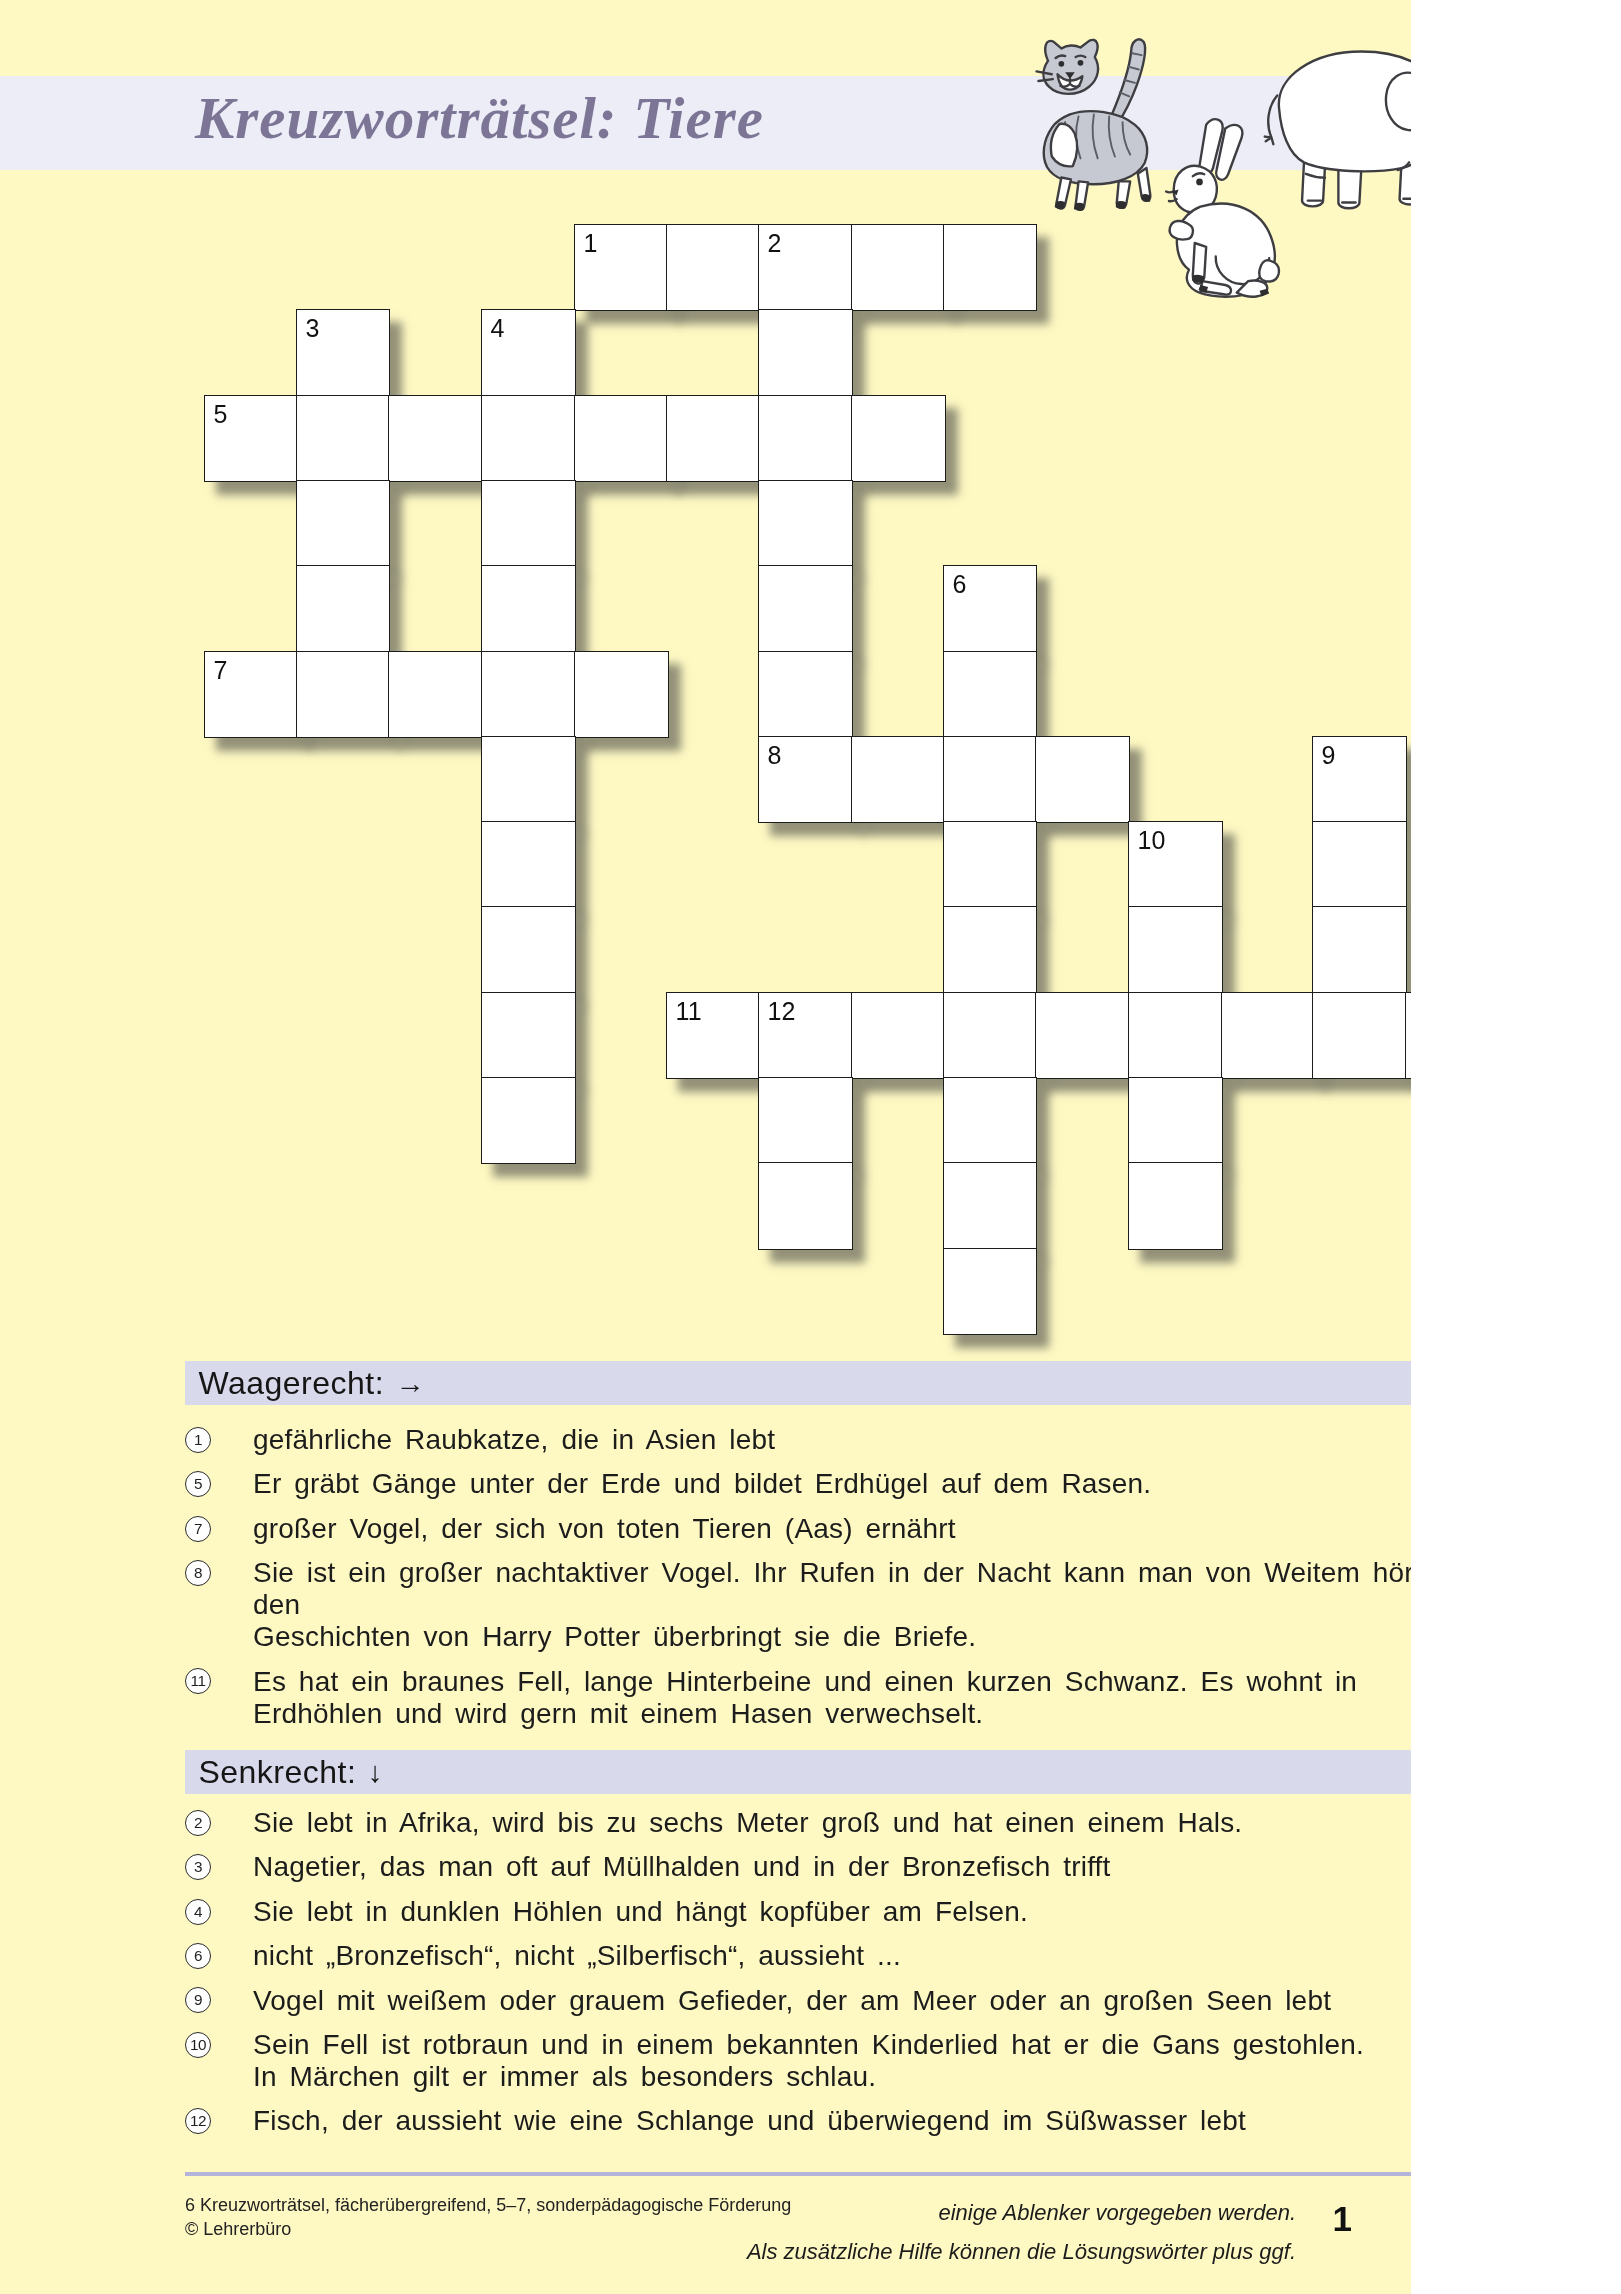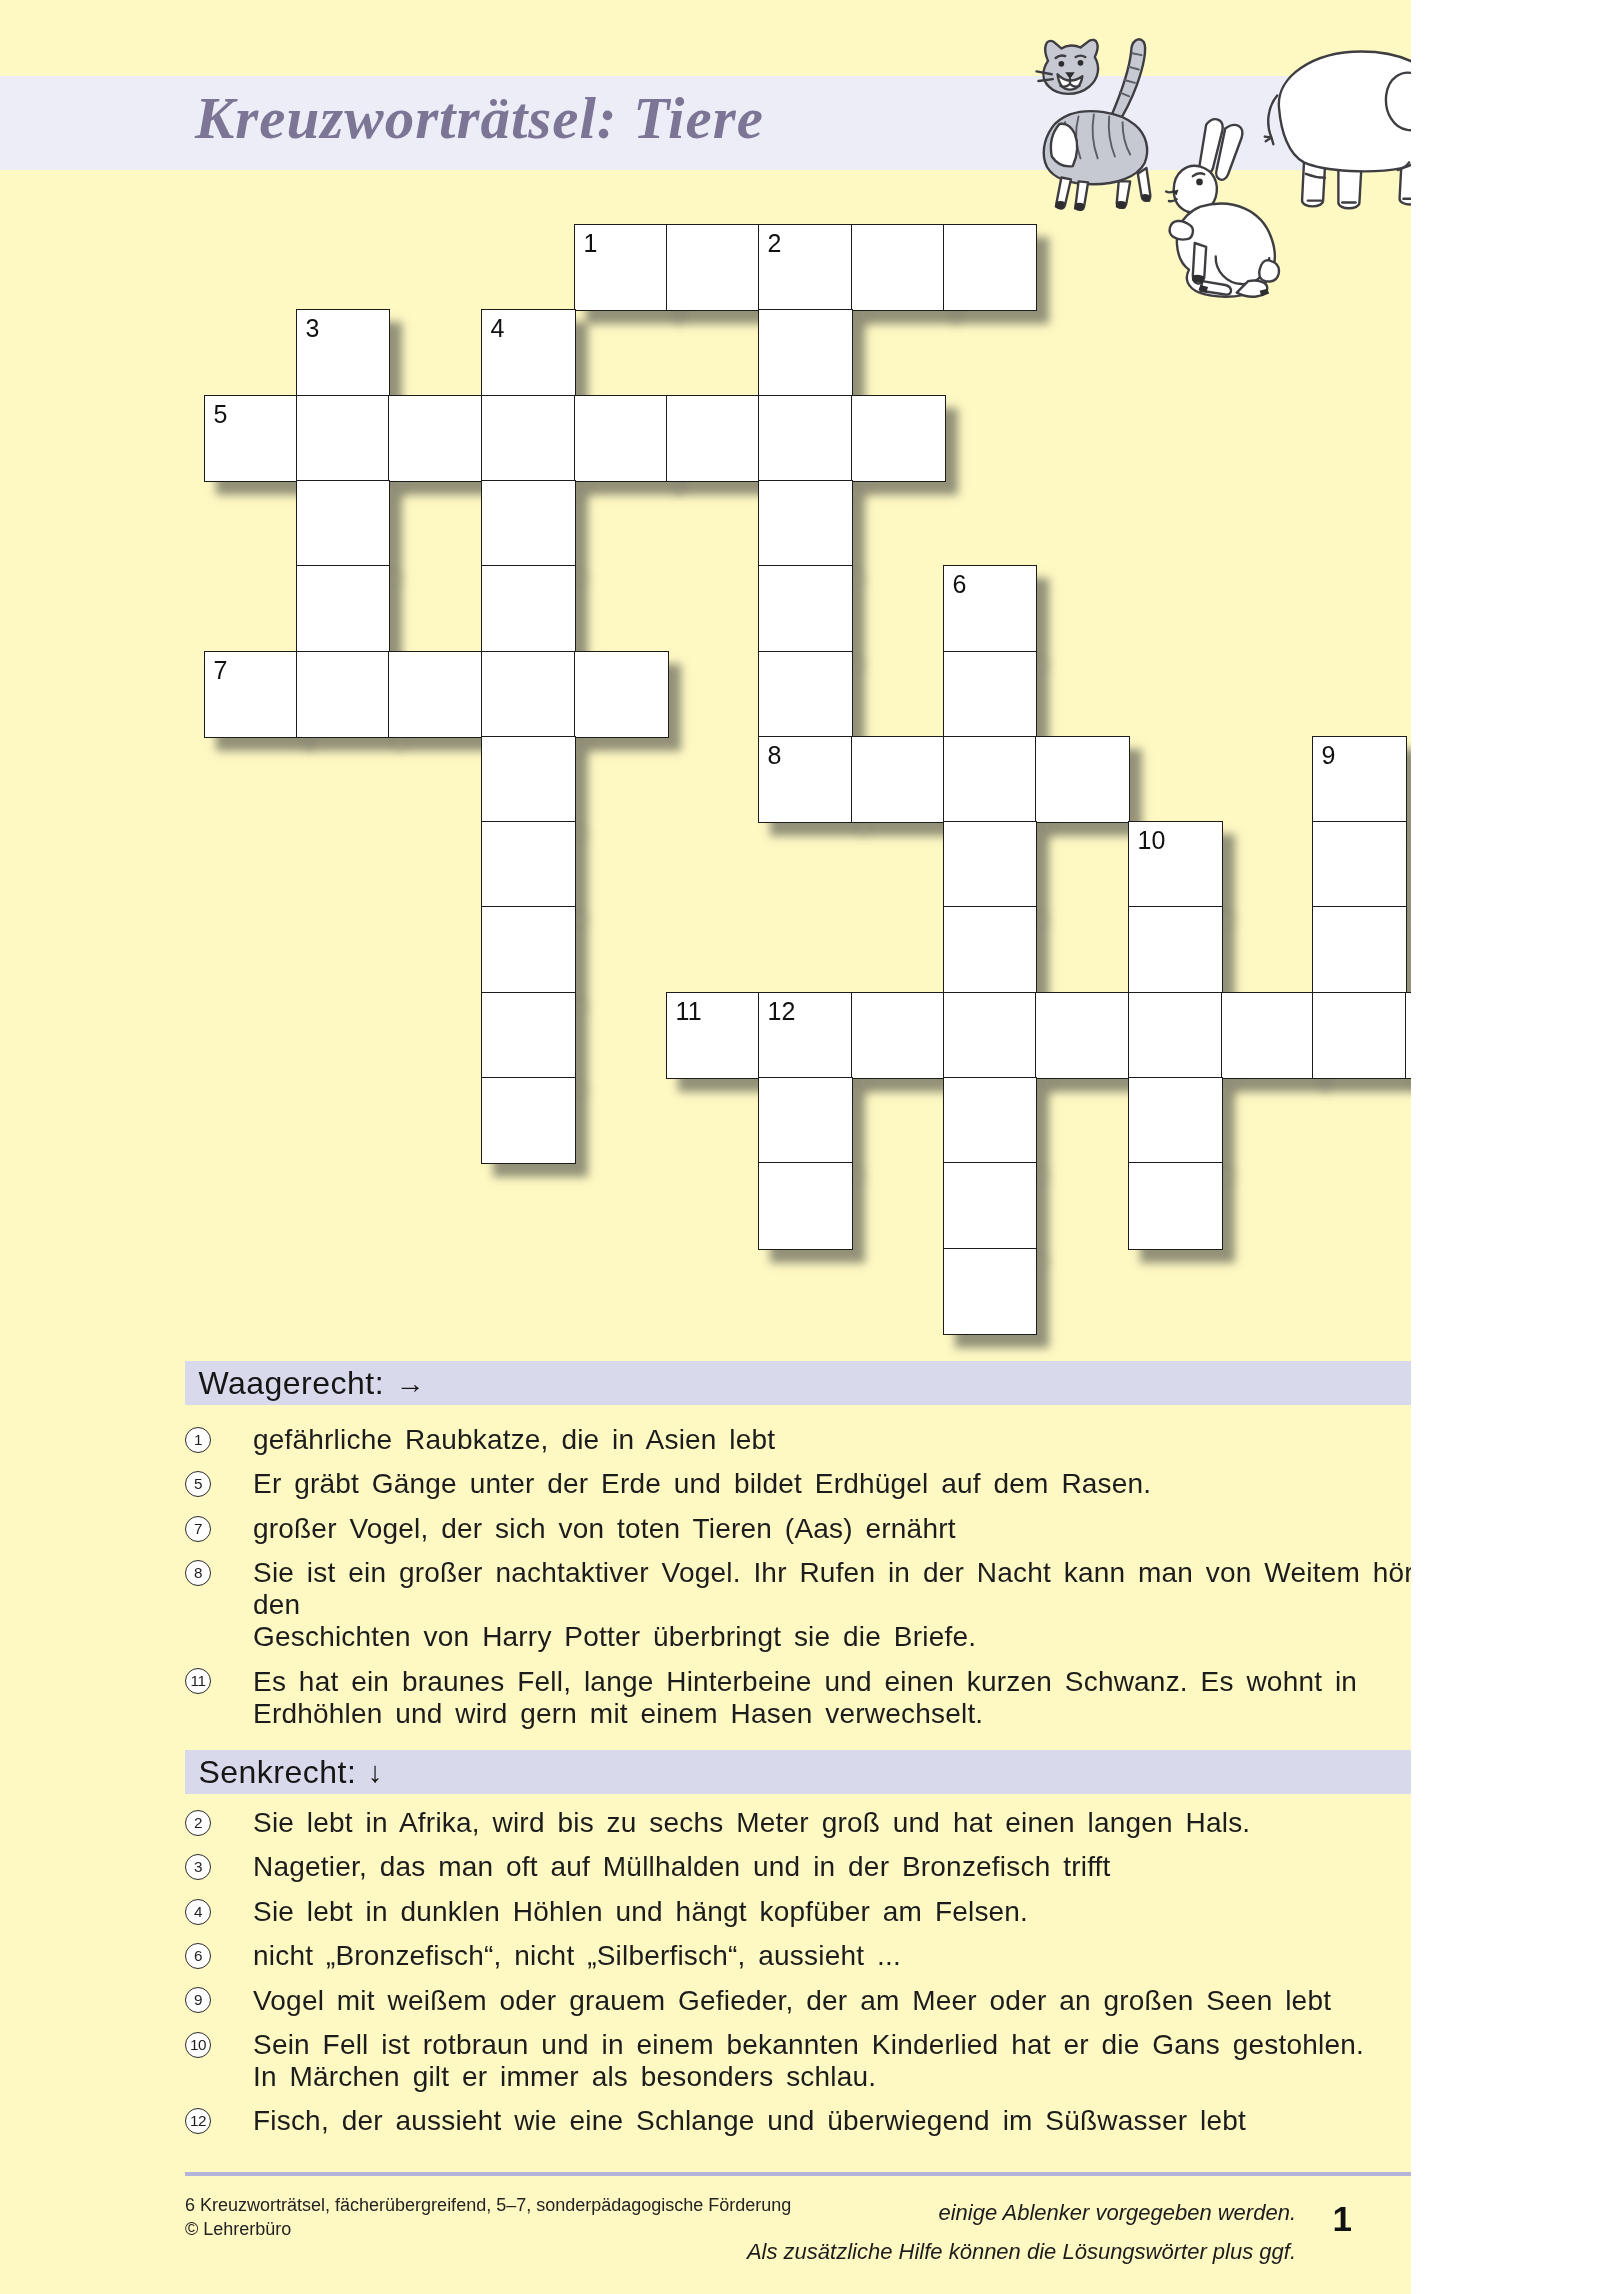--- a/index.html
+++ b/index.html
@@ -232,21 +232,21 @@
       </div>
     </div>
 
   <div id="down-banner" class="section-banner">
     <span class="section-heading">Senkrecht:</span>
     <span class="section-arrow">↓</span>
   </div>
   <div id="down-clues" class="clues">
       <div class="clue">
         <span class="cnum">2</span>
-        <span class="ctext">Sie lebt in Afrika, wird bis zu sechs Meter groß und hat einen langen Hals.</span>
+        <span class="ctext">Sie lebt in Afrika, wird bis zu sechs Meter groß und hat einen einem Hals.</span>
       </div>
       <div class="clue">
         <span class="cnum">3</span>
         <span class="ctext">Nagetier, das man oft auf Müllhalden und in der Bronzefisch trifft</span>
       </div>
       <div class="clue">
         <span class="cnum">4</span>
         <span class="ctext">Sie lebt in dunklen Höhlen und hängt kopfüber am Felsen.</span>
       </div>
       <div class="clue">

